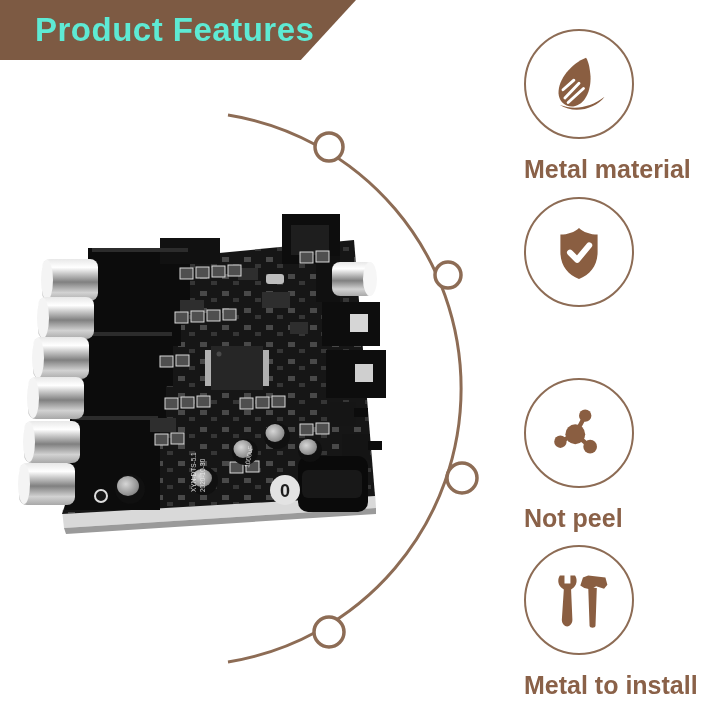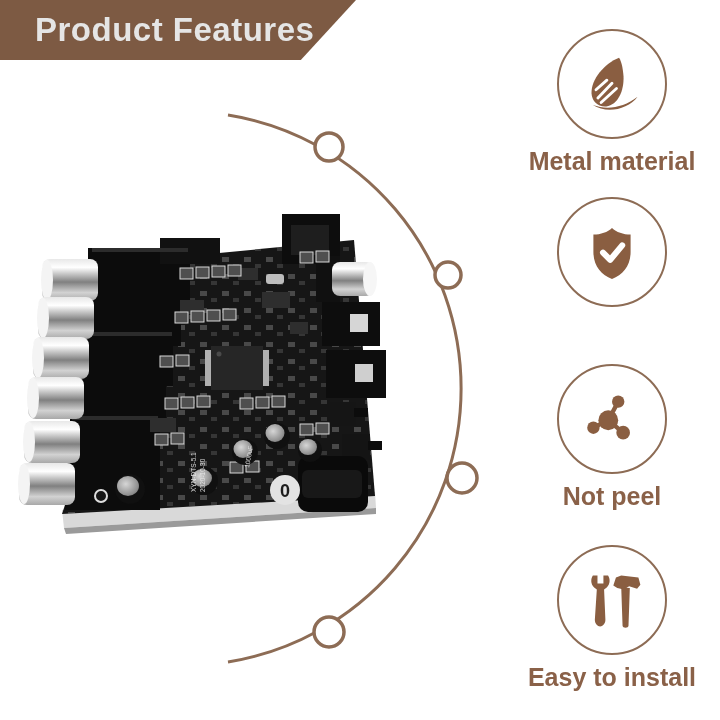--- a/index.html
+++ b/index.html
@@ -8,29 +8,29 @@
     font-family:"Liberation Sans", sans-serif;
   }
   
   .banner{
     position:absolute;top:0;left:0;width:356px;height:60px;
     background:#7d5a43;
     clip-path:polygon(0 0,100% 0,84.5% 100%,0 100%);
     display:flex;align-items:center;
   }
   .banner-title{
-    color:#e5e5e5;font-size:33px;font-weight:700;padding-left:35px;
+    color:#5eead4;font-size:33px;font-weight:700;padding-left:35px;
     letter-spacing:.5px;white-space:nowrap;
   }
   
   .layer{position:absolute;top:0;left:0;width:720px;height:720px;}
   
   .feature{
     position:absolute;left:524px;width:176px;
-    display:flex;flex-direction:column;align-items:center;
+    display:flex;flex-direction:column;align-items:flex-start;gap:8px;
   }
   .feature-circle{
     width:110px;height:110px;border-radius:50%;
     border:2px solid #8d6c55;background:#ffffff;
     display:flex;align-items:center;justify-content:center;box-sizing:border-box;
   }
   .feature-label{
     margin-top:8px;color:#8a6148;font-size:25px;font-weight:700;
     white-space:nowrap;
   }
@@ -261,21 +261,21 @@
 
   <div class="feature" style="top:197px">
     <div class="feature-circle">
       <svg width="60" height="60" viewBox="0 0 100 100">
         <path d="M50,10 C57,17 69,21 81,21 L81,50 C81,73 68,88 50,95 C32,88 19,73 19,50 L19,21 C31,21 43,17 50,10 Z" fill="#8a5e41"></path>
         <path d="M35,51 L47,63 L67,39" stroke="#ffffff" stroke-width="10" fill="none" stroke-linecap="round" stroke-linejoin="round"></path>
       </svg>
     </div>
   </div>
 
-  <div class="feature" style="top:364px">
+  <div class="feature" style="top:378px">
     <div class="feature-circle">
       <svg width="62" height="62" viewBox="0 0 100 100">
         <path d="M44,52 L60,22 M44,52 L20,64 M44,52 L68,72" stroke="#8a5e41" stroke-width="7" fill="none"></path>
         <circle cx="44" cy="52" r="16" fill="#8a5e41"></circle>
         <circle cx="60" cy="22" r="10" fill="#8a5e41"></circle>
         <circle cx="20" cy="64" r="10" fill="#8a5e41"></circle>
         <circle cx="68" cy="72" r="11" fill="#8a5e41"></circle>
       </svg>
     </div>
     <div class="feature-label">Not peel</div>
@@ -284,16 +284,16 @@
   <div class="feature" style="top:545px">
     <div class="feature-circle">
       <svg width="66" height="66" viewBox="0 0 100 100">
         <path d="M21,13 L28,13 L28,25 L37,25 L37,13 L44,13 C47,17 48,26 42,31 L38,34 L40,80 C40,86 36,90 32,90 C28,90 24,86 24,80 L27,34 L23,31 C17,26 18,17 21,13 Z" fill="#8a5e41" stroke-linejoin="round"></path>
         <g fill="#8a5e41">
           <path d="M52,28 L56,16 L64,13 L90,16 L93,27 L88,33 L76,29 L68,34 L58,32 Z"></path>
           <path d="M64,31 L77,32 L75,89 C75,93 66,93 66,89 Z"></path>
         </g>
       </svg>
     </div>
-    <div class="feature-label">Easy to install</div>
+    <div class="feature-label">Metal to install</div>
   </div>
 
 </div>
 
 </body></html>

